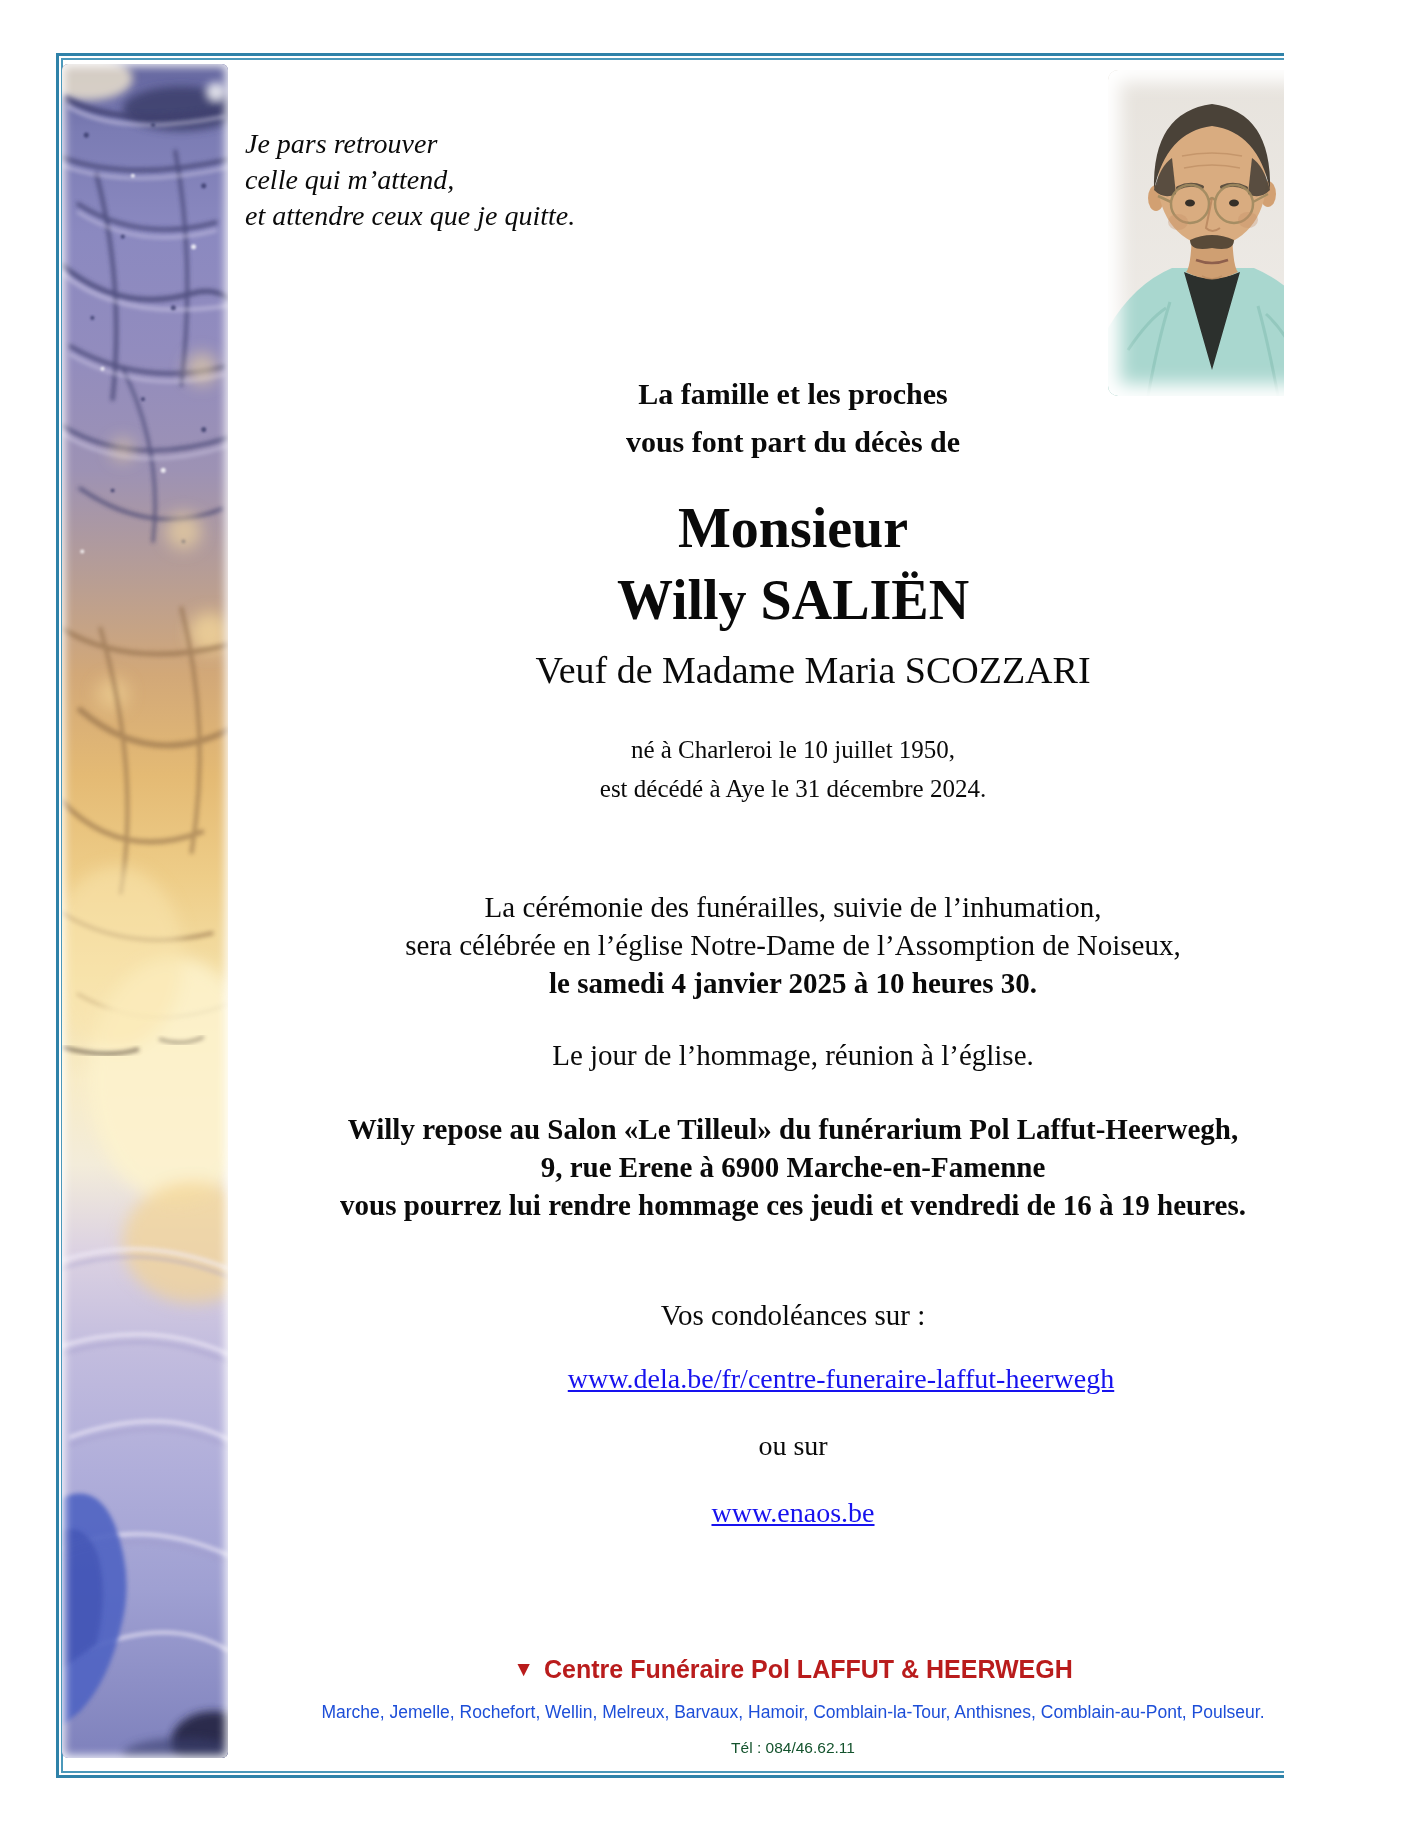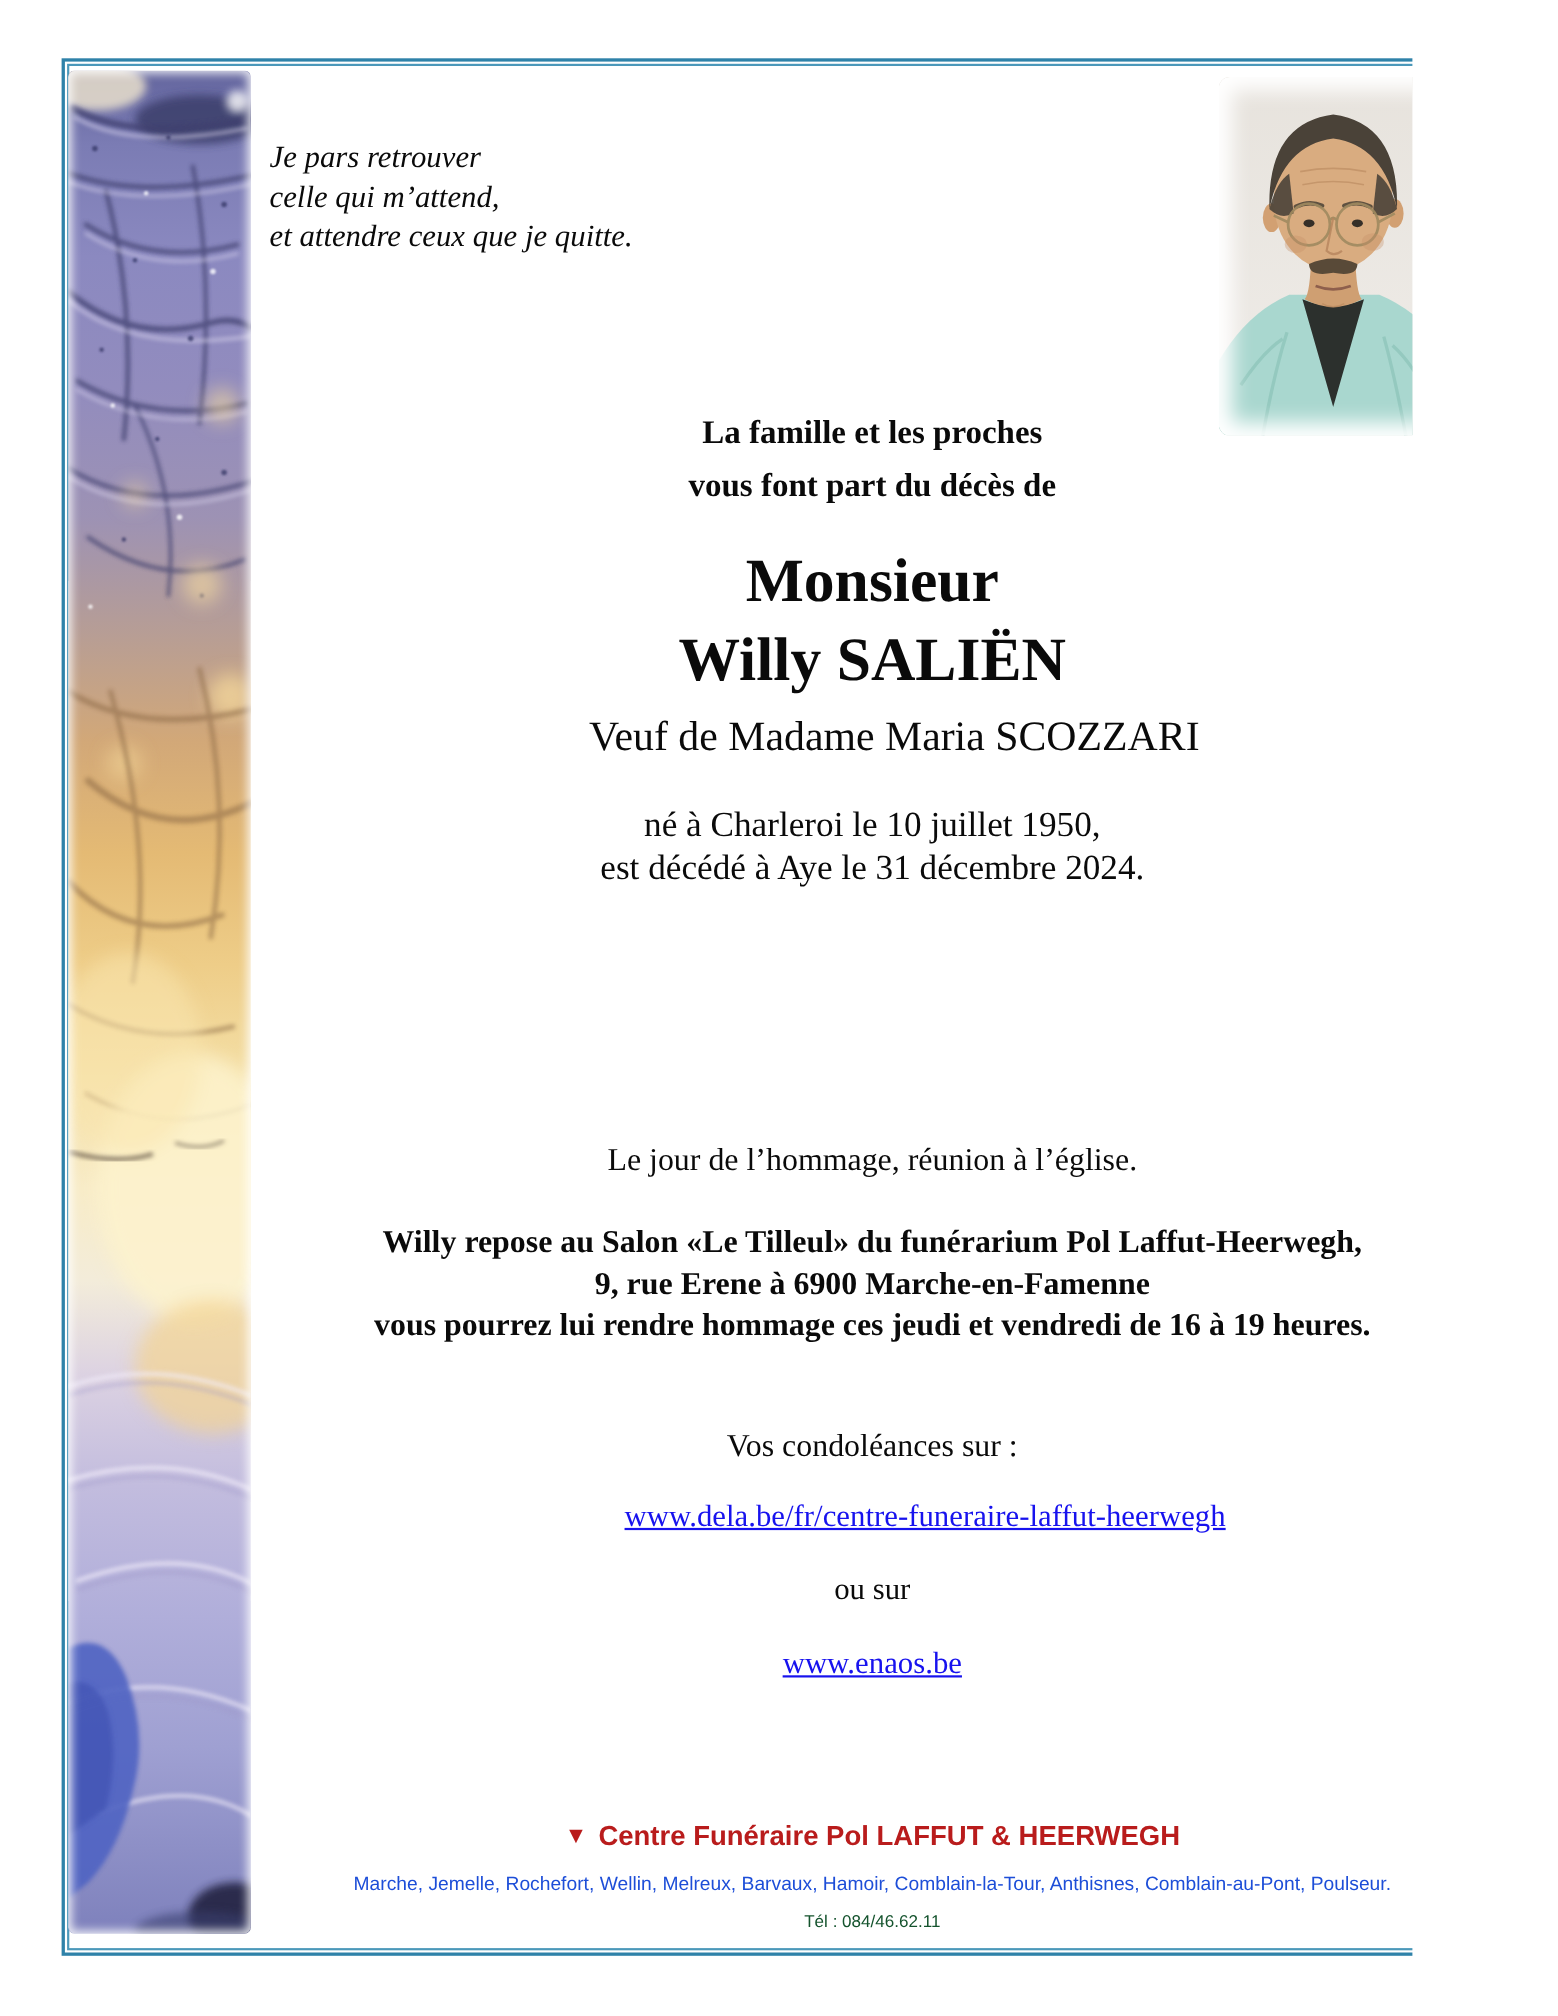--- a/index.html
+++ b/index.html
@@ -39,21 +39,21 @@
   
   .epigraph {
     position:absolute; left:245px; top:126px; width:520px;
     font-style:italic; font-size:28px; line-height:36px; text-align:left;
   }
   
   .cblock { position:absolute; left:228px; width:1130px; text-align:center; }
   .intro   { top:370px;  font-size:30px; line-height:48px; font-weight:bold; }
   .title   { top:492px;  font-size:56px; line-height:72px; font-weight:bold; }
   .relation{ top:648px;  font-size:38px; line-height:44px;padding-left:20px; }
-  .dates   { top:730px;  font-size:32px; line-height:39px; }
+  .dates   { top:730px;  font-size:25px; line-height:39px; }
   .ceremony{ top:888px;  font-size:29px; line-height:38px; }
   .ceremony .bold { font-weight:bold; }
   .homage  { top:1036px; font-size:29px; line-height:38px; }
   .repose  { top:1110px; font-size:29px; line-height:38px; font-weight:bold; }
   .cond-heading { top:1296px; font-size:29px; line-height:38px; }
   .linkline1 { top:1360px; font-size:28px; line-height:38px;padding-left:48px; }
   .orsur     { top:1427px; font-size:28px; line-height:38px; }
   .linkline2 { top:1494px; font-size:28px; line-height:38px; }
   a.weblink { color:#1712ee; text-decoration:underline; cursor:pointer; }
   
@@ -267,20 +267,25 @@
     <div>Willy SALIËN</div>
   </div>
 
   <div class="cblock relation">Veuf de Madame Maria SCOZZARI</div>
 
   <div class="cblock dates">
     <div>né à Charleroi le 10 juillet 1950,</div>
     <div>est décédé à Aye le 31 décembre 2024.</div>
   </div>
 
+  <div class="cblock ceremony">
+    <div>La cérémonie des funérailles, suivie de l’inhumation,</div>
+    <div>sera célébrée en l’église Notre-Dame de l’Assomption de Noiseux,</div>
+    <div class="bold">le samedi 4 janvier 2025 à 10 heures 30.</div>
+  </div>
 
   <div class="cblock homage">Le jour de l’hommage, réunion à l’église.</div>
 
   <div class="cblock repose">
     <div>Willy repose au Salon «Le Tilleul» du funérarium Pol Laffut-Heerwegh,</div>
     <div>9, rue Erene à 6900 Marche-en-Famenne</div>
     <div>vous pourrez lui rendre hommage ces jeudi et vendredi de 16 à 19 heures.</div>
   </div>
 
   <div class="cblock cond-heading">Vos condoléances sur :</div>

